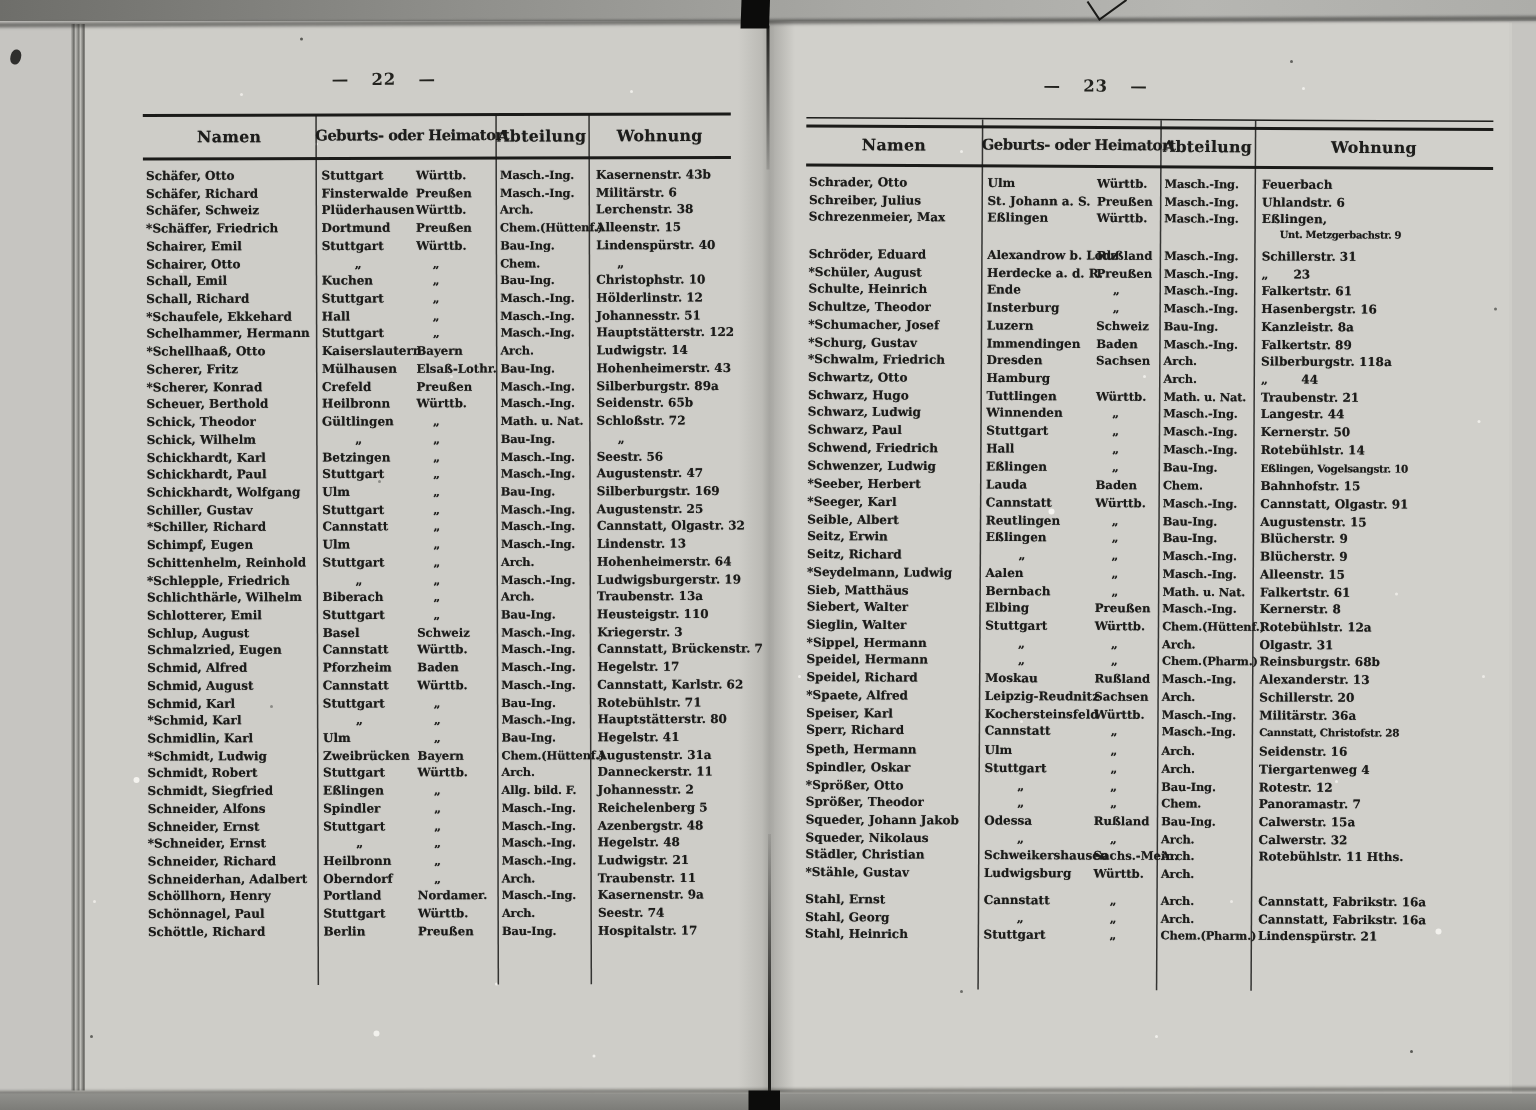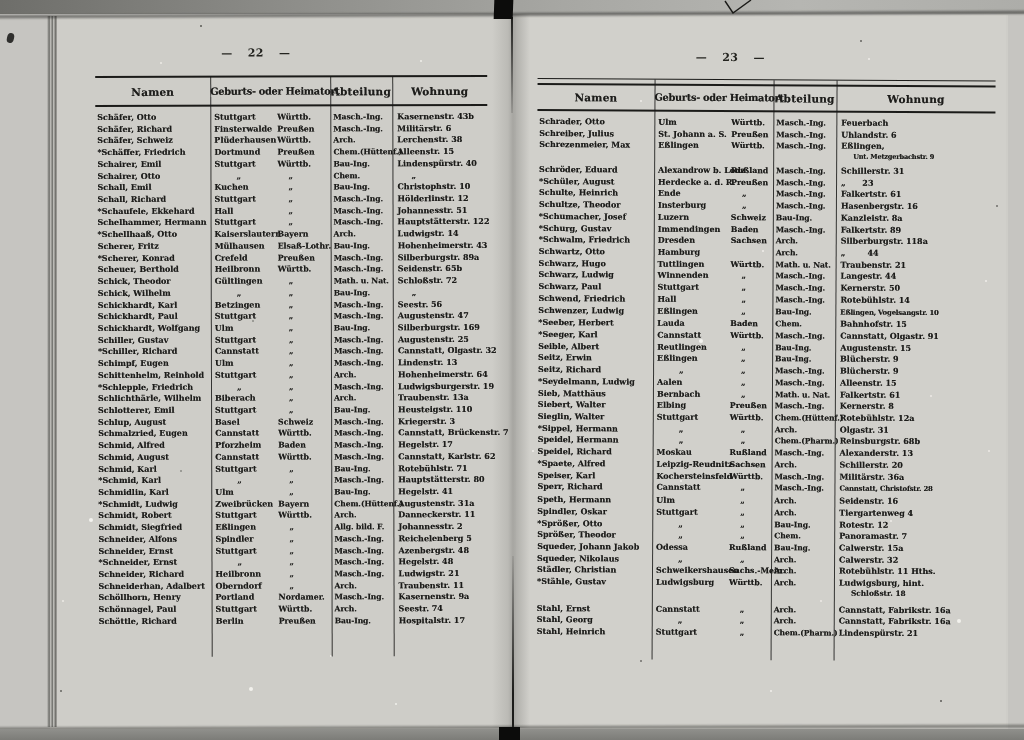--- a/index.html
+++ b/index.html
@@ -751,21 +751,20 @@
             <div class="cell c-place">Schweikershausen</div>
             <div class="cell c-state">Sachs.-Mein.</div>
             <div class="cell c-dept">Arch.</div>
             <div class="cell c-addr"><span>Rotebühlstr. 11 Hths.</span></div>
           </div>
           <div class="trow">
             <div class="cell c-name">*Stähle, Gustav</div>
             <div class="cell c-place">Ludwigsburg</div>
             <div class="cell c-state">Württb.</div>
             <div class="cell c-dept">Arch.</div>
-            <div class="cell c-addr"><span>Ludwigsburg, hint.</span><div class="addr2">Schloßstr. 18</div></div>
           </div>
           <div class="trow" style="margin-top: 6px;">
             <div class="cell c-name">Stahl, Ernst</div>
             <div class="cell c-place">Cannstatt</div>
             <div class="cell c-state ditto">„</div>
             <div class="cell c-dept">Arch.</div>
             <div class="cell c-addr"><span>Cannstatt, Fabrikstr. 16a</span></div>
           </div>
           <div class="trow">
             <div class="cell c-name">Stahl, Georg</div>

